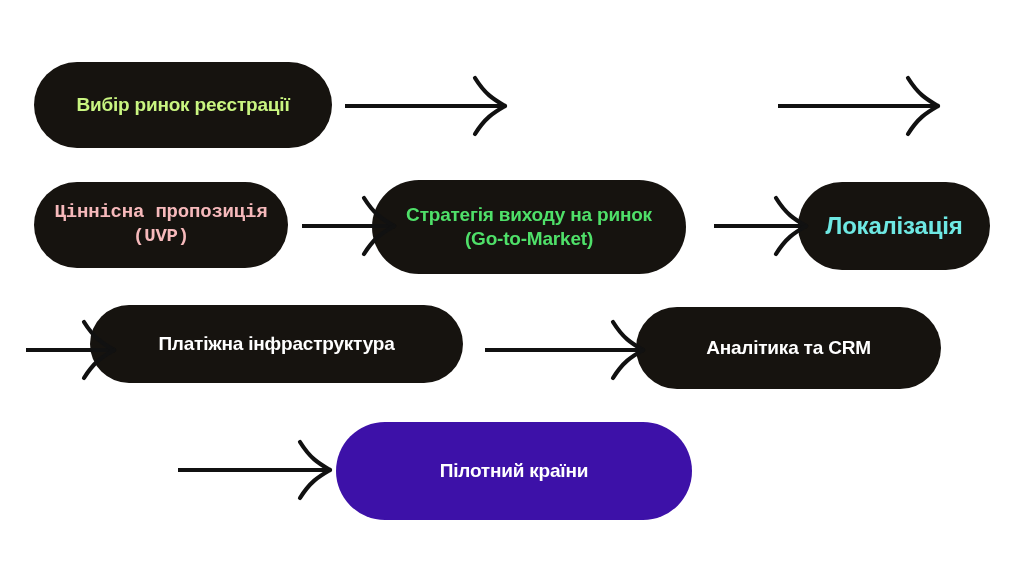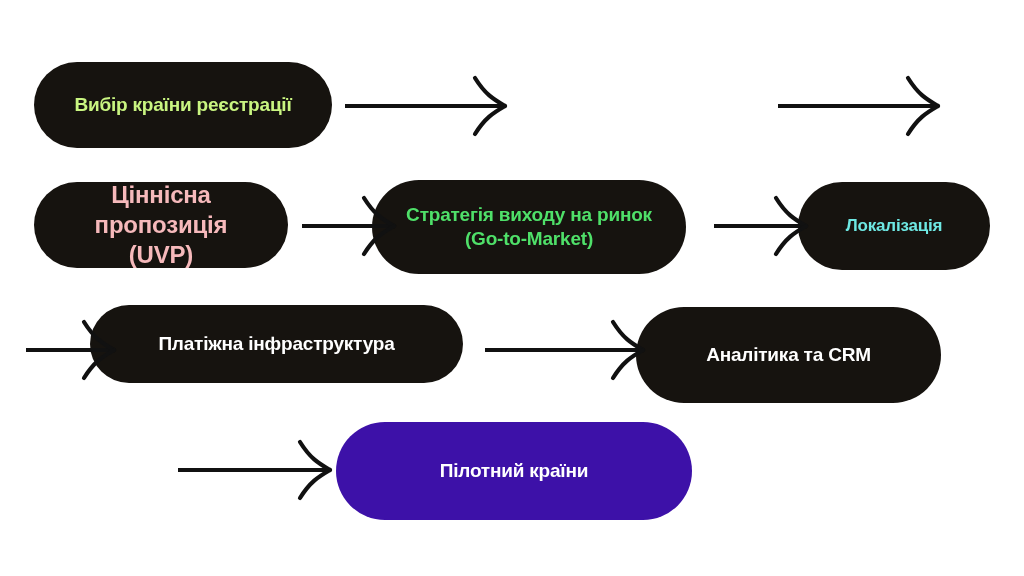--- a/index.html
+++ b/index.html
@@ -43,37 +43,37 @@
   .arrow svg {
     display: block;
     overflow: visible;
   }
 </style>
 </head>
 <body>
 
 <div id="canvas" style="background: rgb(255, 255, 255);">
     <div class="node" style="left: 34px; top: 62px; width: 298px; height: 86px; background: rgb(22, 19, 15); color: rgb(201, 245, 129); font-size: 19px;">
-      <span class="node-label">Вибір країни реєстрації</span>
+      <span class="node-label">Вибір ринок реєстрації</span>
     </div>
-    <div class="node" style="left: 34px; top: 182px; width: 254px; height: 86px; background: rgb(22, 19, 15); color: rgb(246, 185, 187); font-size: 24px;">
+    <div class="node" style="left: 34px; top: 182px; width: 254px; height: 86px; background: rgb(22, 19, 15); color: rgb(246, 185, 187); font-size: 19px; font-family: Liberation Mono, monospace;">
       <span class="node-label">Ціннісна пропозиція
 (UVP)</span>
     </div>
     <div class="node" style="left: 372px; top: 180px; width: 314px; height: 94px; background: rgb(22, 19, 15); color: rgb(79, 224, 105); font-size: 19px;">
       <span class="node-label">Стратегія виходу на ринок
 (Go-to-Market)</span>
     </div>
-    <div class="node" style="left: 798px; top: 182px; width: 192px; height: 88px; background: rgb(22, 19, 15); color: rgb(110, 232, 227); font-size: 17px;">
+    <div class="node" style="left: 798px; top: 182px; width: 192px; height: 88px; background: rgb(22, 19, 15); color: rgb(110, 232, 227); font-size: 24px;">
       <span class="node-label">Локалізація</span>
     </div>
     <div class="node" style="left: 90px; top: 305px; width: 373px; height: 78px; background: rgb(22, 19, 15); color: rgb(255, 255, 255); font-size: 19px;">
       <span class="node-label">Платіжна інфраструктура</span>
     </div>
-    <div class="node" style="left: 636px; top: 307px; width: 305px; height: 96px; background: rgb(22, 19, 15); color: rgb(255, 255, 255); font-size: 19px;">
+    <div class="node" style="left: 636px; top: 307px; width: 305px; height: 82px; background: rgb(22, 19, 15); color: rgb(255, 255, 255); font-size: 19px;">
       <span class="node-label">Аналітика та CRM</span>
     </div>
     <div class="node" style="left: 336px; top: 422px; width: 356px; height: 98px; background: rgb(61, 17, 168); color: rgb(255, 255, 255); font-size: 19px;">
       <span class="node-label">Пілотний країни</span>
     </div>
     <div class="arrow" style="left: 345px; top: 78px; width: 166px; height: 56px;">
       <svg width="166" height="56" viewBox="0 0 166 56">
         <path d="M 0 28 L 159 28" stroke="#111111" stroke-width="4.2" fill="none" stroke-linecap="butt"></path>
         <path d="M 130 0 C 140 16, 148 21, 160 28" stroke="#111111" stroke-width="4.2" fill="none" stroke-linecap="round"></path>
         <path d="M 130 56 C 140 40, 148 35, 160 28" stroke="#111111" stroke-width="4.2" fill="none" stroke-linecap="round"></path>

